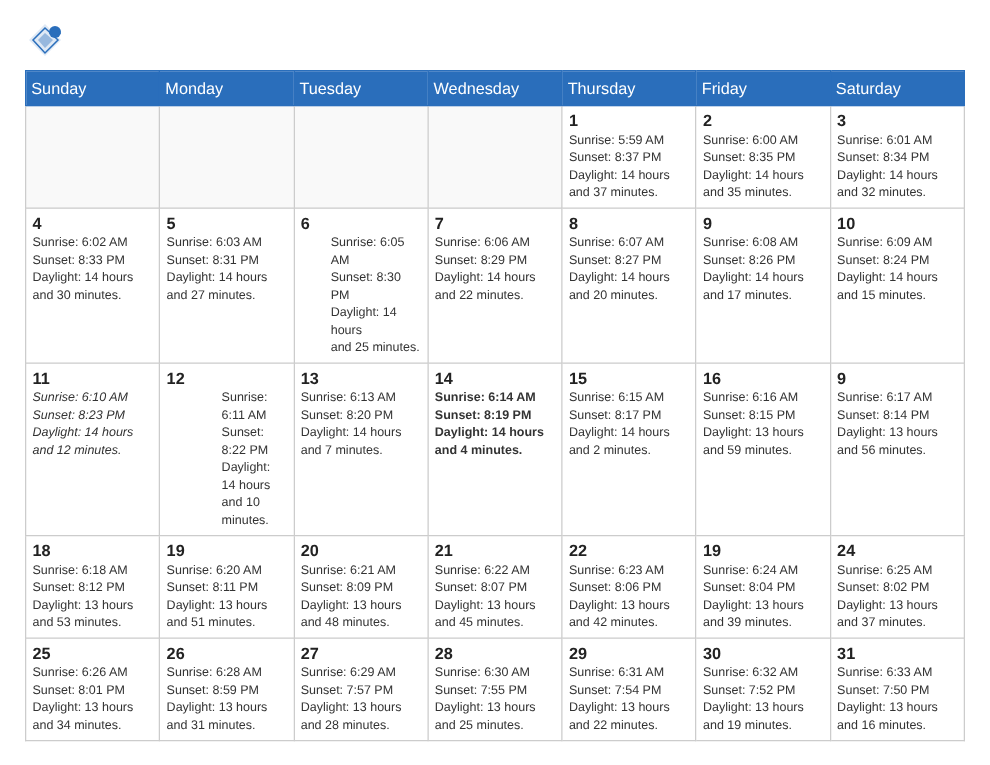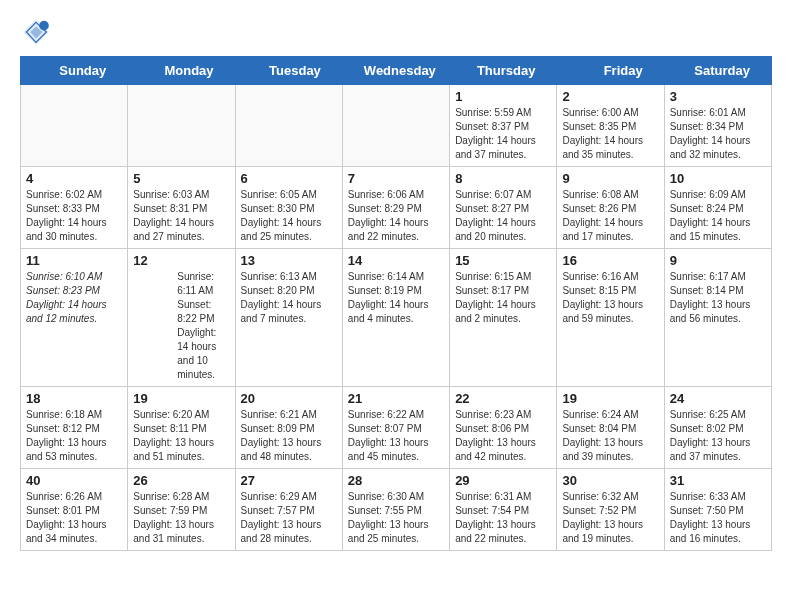--- a/index.html
+++ b/index.html
@@ -58,23 +58,23 @@
     }
     .calendar {
       width: 100%;
       border-collapse: collapse;
       table-layout: fixed;
     }
     .calendar thead tr th {
       background: #2a6ebb;
       color: #fff;
       font-size: 13px;
-      font-weight: bold;
-      padding: 6px 21px;
-      text-align: right;
+      font-weight: normal;
+      padding: 6px 4px;
+      text-align: left;
       border: 1px solid #2a6ebb;
     }
     .calendar tbody tr td {
       border: 1px solid #ccc;
       vertical-align: top;
       padding: 4px 5px;
       font-size: 10.5px;
       color: #222;
       height: 82px;
       background: #fff;
@@ -168,21 +168,21 @@
           </td>
           <td>
             <div class="day-number">5</div>
             <div class="day-info" style="white-space: pre-line;">Sunrise: 6:03 AM
 Sunset: 8:31 PM
 Daylight: 14 hours
 and 27 minutes.</div>
           </td>
           <td>
             <div class="day-number">6</div>
-            <div class="day-info" style="white-space: pre-line;">Sunrise: 6:05 AM
+            <div class="day-info" style="white-space: pre-line; margin-left: 24px;">Sunrise: 6:05 AM
 Sunset: 8:30 PM
 Daylight: 14 hours
 and 25 minutes.</div>
           </td>
           <td>
             <div class="day-number">7</div>
             <div class="day-info" style="white-space: pre-line;">Sunrise: 6:06 AM
 Sunset: 8:29 PM
 Daylight: 14 hours
 and 22 minutes.</div>
@@ -226,21 +226,21 @@
           </td>
           <td>
             <div class="day-number">13</div>
             <div class="day-info" style="white-space: pre-line;">Sunrise: 6:13 AM
 Sunset: 8:20 PM
 Daylight: 14 hours
 and 7 minutes.</div>
           </td>
           <td>
             <div class="day-number">14</div>
-            <div class="day-info" style="white-space: pre-line;">Sunrise: 6:14 AM
+            <div class="day-info" style="white-space: pre-line; font-weight: bold;">Sunrise: 6:14 AM
 Sunset: 8:19 PM
 Daylight: 14 hours
 and 4 minutes.</div>
           </td>
           <td>
             <div class="day-number">15</div>
             <div class="day-info" style="white-space: pre-line;">Sunrise: 6:15 AM
 Sunset: 8:17 PM
 Daylight: 14 hours
 and 2 minutes.</div>
@@ -306,30 +306,30 @@
           <td>
             <div class="day-number">24</div>
             <div class="day-info" style="white-space: pre-line;">Sunrise: 6:25 AM
 Sunset: 8:02 PM
 Daylight: 13 hours
 and 37 minutes.</div>
           </td>
         </tr>
         <tr>
           <td>
-            <div class="day-number">40</div>
+            <div class="day-number">25</div>
             <div class="day-info" style="white-space: pre-line;">Sunrise: 6:26 AM
 Sunset: 8:01 PM
 Daylight: 13 hours
 and 34 minutes.</div>
           </td>
           <td>
             <div class="day-number">26</div>
             <div class="day-info" style="white-space: pre-line;">Sunrise: 6:28 AM
-Sunset: 7:59 PM
+Sunset: 8:59 PM
 Daylight: 13 hours
 and 31 minutes.</div>
           </td>
           <td>
             <div class="day-number">27</div>
             <div class="day-info" style="white-space: pre-line;">Sunrise: 6:29 AM
 Sunset: 7:57 PM
 Daylight: 13 hours
 and 28 minutes.</div>
           </td>

